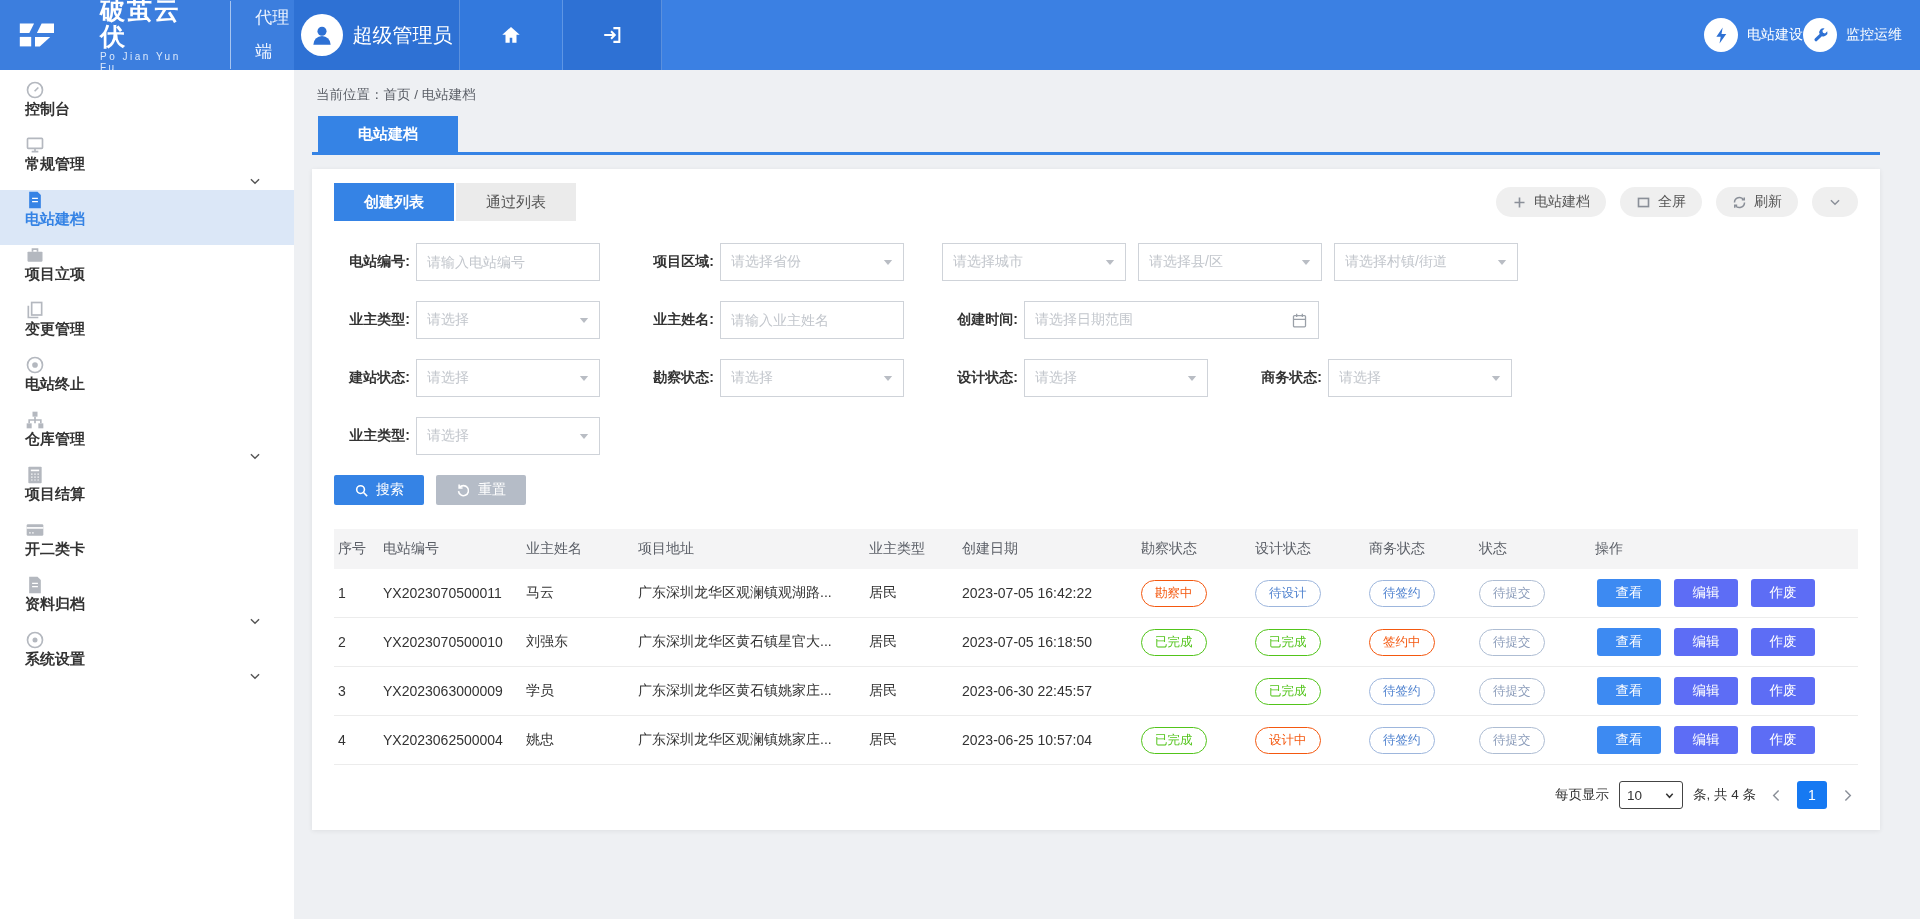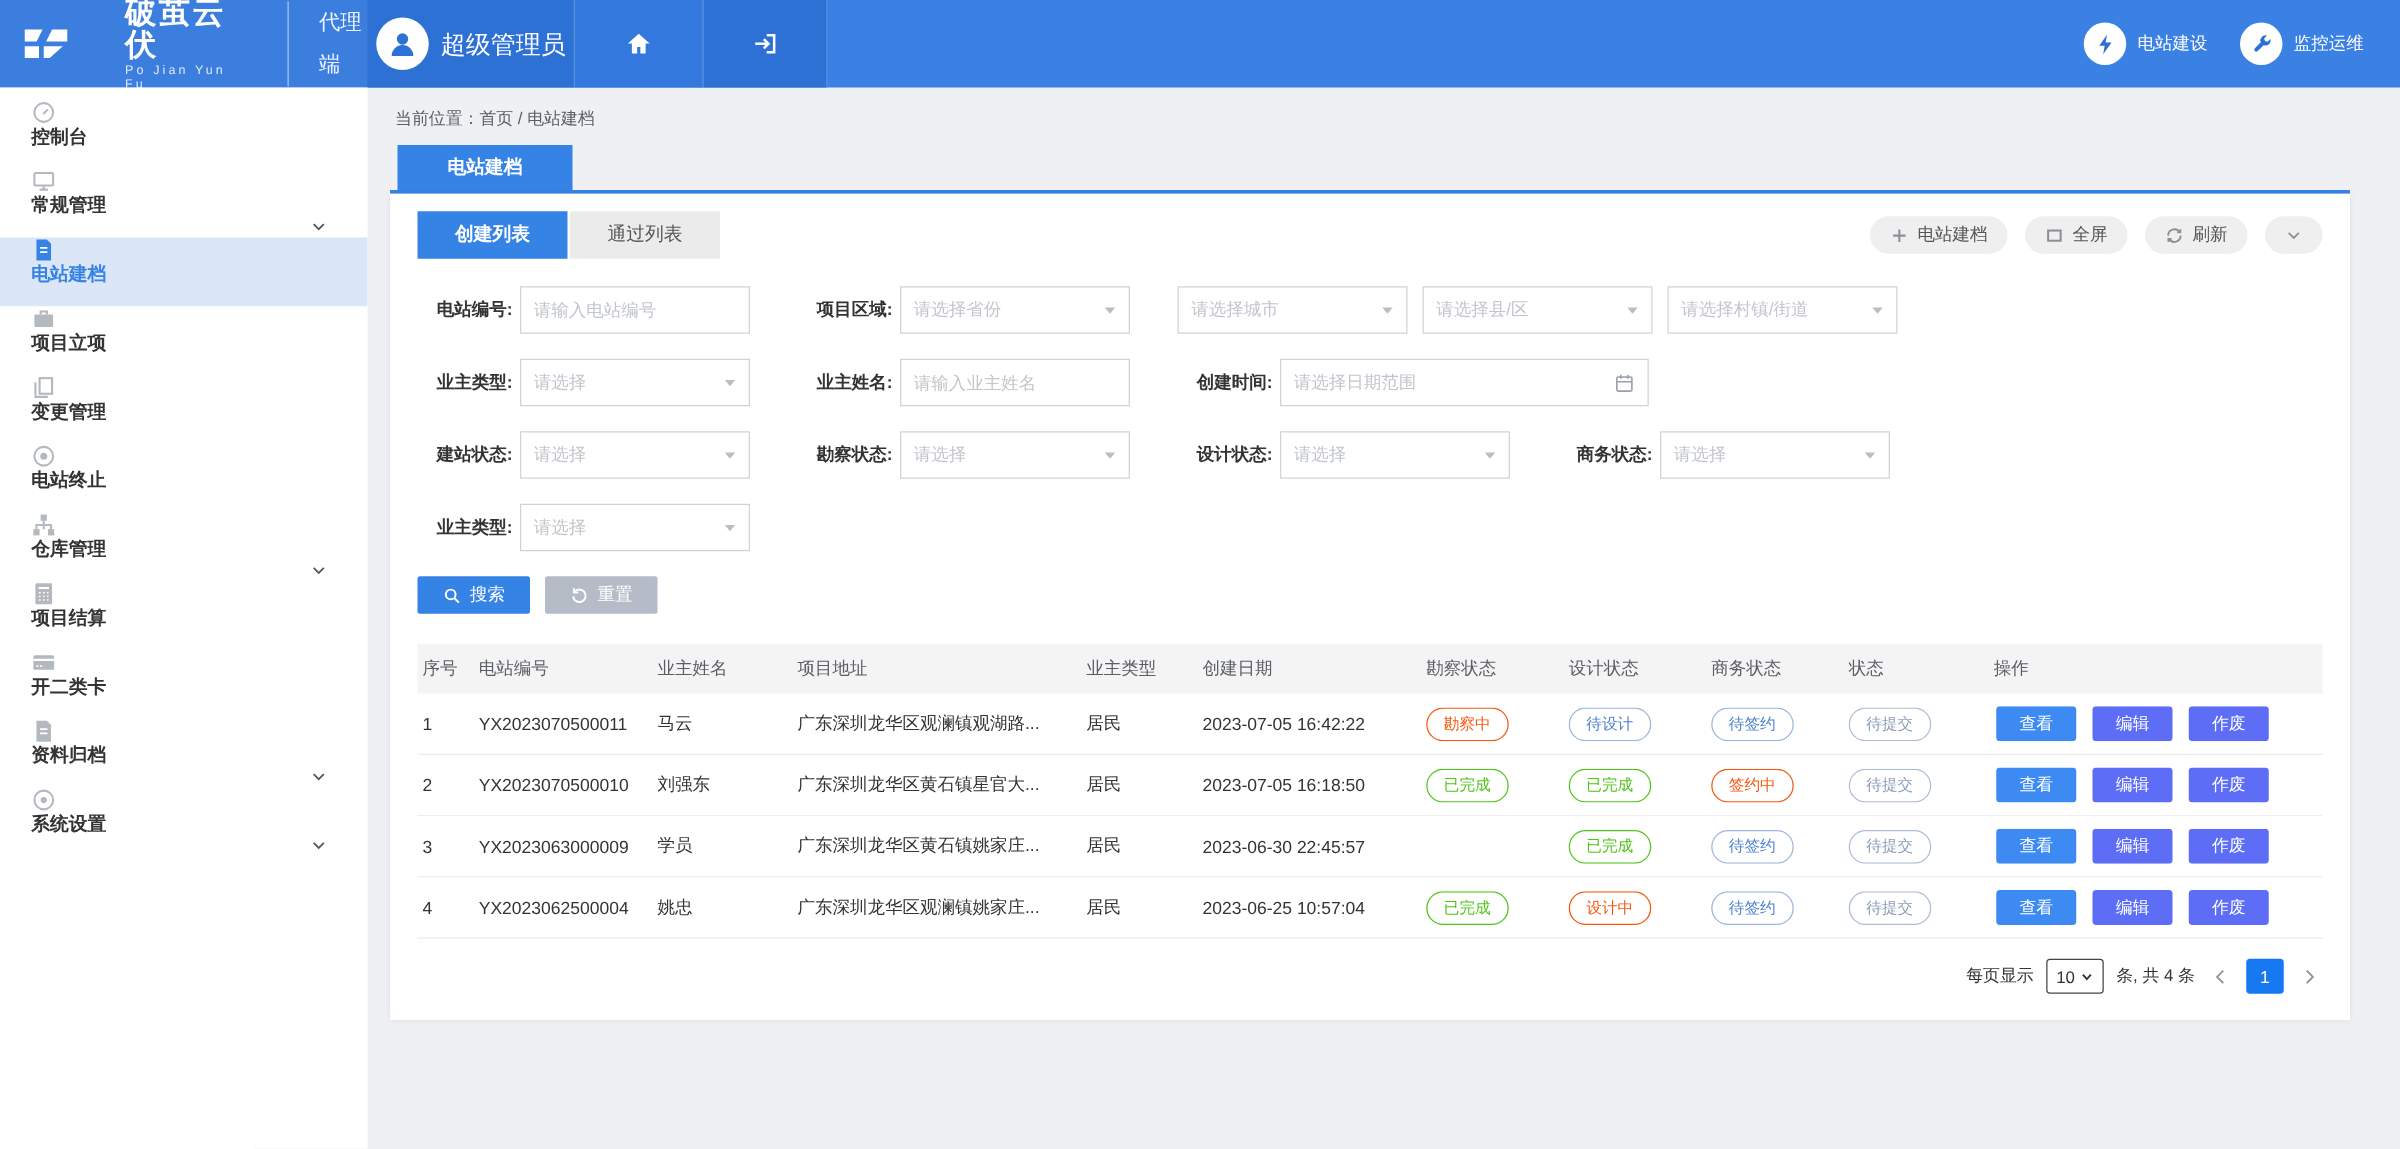--- a/index.html
+++ b/index.html
@@ -14,41 +14,41 @@
   .logo-title { font-size:25px; font-weight:bold; letter-spacing:2px; line-height:26px; }
   .logo-sub { font-size:10px; letter-spacing:2.5px; color:#dce9fb; margin-top:2px; }
   .portal-tag { margin-left:12px; padding-left:24px; border-left:1px solid rgba(255,255,255,.55); font-size:17px; color:#eef4ff; line-height:34px; }
   .hseg { display:flex; align-items:center; justify-content:center; background:#2e71d4; border-right:1px solid rgba(255,255,255,.22); cursor:pointer; }
   .seg-user { width:166px; gap:10px; }
   .seg-home { width:103px; background:#3379dd; }
   .seg-logout { width:99px; }
   .avatar { width:42px; height:42px; border-radius:50%; background:#fff; display:flex; align-items:center; justify-content:center; }
   .user-name { font-size:20px; }
   .hspace { flex:1; }
-  .hdr-right { display:flex; align-items:center; gap:26px; padding-right:29px; }
+  .hdr-right { display:flex; align-items:center; padding-right:18px; }
   .hnav { display:flex; align-items:center; gap:9px; font-size:14px; cursor:pointer; }
   .hnav-circle { width:34px; height:34px; border-radius:50%; background:#fff; display:flex; align-items:center; justify-content:center; }
 
   
   .main { display:flex; height:849px; }
   .sidebar { width:294px; background:#fff; flex-shrink:0; }
   .menu { padding-top:10px; }
   .side-item { height:55px; display:flex; padding:0 32px 0 25px; font-size:15px; font-weight:bold; color:#333; cursor:pointer;flex-direction:column; }
   .side-icon { width:20px; height:20px; margin-right:15px; color:#b4b8bf; display:flex; }
   .side-item.active { background:#dbe7f7; color:#3583e5; }
   .side-item.active .side-icon { color:#3583e5; }
   .side-chev { margin-left:auto; color:#555; display:flex; }
   .content { flex:1; padding:0 40px 0 18px; }
 
   .breadcrumb { margin:16px 0 12px 4px; font-size:13.5px; color:#5a5e66; }
   .tab-row { border-bottom:3px solid #3583e5; }
   .page-tab { display:inline-block; width:140px; height:36px; line-height:36px; text-align:center;
     background:#3583e5; color:#fff; font-size:15px; font-weight:bold; margin-left:6px; cursor:pointer; }
 
-  .card { background:#fff; padding:14px 22px 0; min-height:661px; box-shadow:0 1px 5px rgba(0,0,0,.07); }
+  .card { background:#fff; margin-top:14px; padding:14px 22px 0; min-height:661px; box-shadow:0 1px 5px rgba(0,0,0,.07); }
   .card-top { display:flex; align-items:flex-start; }
   .list-tabs { display:flex; gap:2px; }
   .ltab { width:120px; height:38px; line-height:38px; text-align:center; font-size:15px; background:#ebebeb; color:#555; cursor:pointer; }
   .ltab.active { background:#3583e5; color:#fff; font-weight:bold; }
   .top-buttons { margin-left:auto; display:flex; gap:14px; align-items:center; margin-top:4px; }
   .pill { height:30px; padding:0 16px; border-radius:15px; background:#efefef; color:#555; font-size:14px;
     display:flex; align-items:center; gap:7px; border:none; cursor:pointer; }
   .pill .picon { display:flex; color:#8a8f98; }
 
   
@@ -85,21 +85,21 @@
   .badge.blue   { color:#4f82cf; border-color:#9db6dd; }
   .badge.gray   { color:#8b9cba; border-color:#aebdd3; }
   .acts { display:flex; gap:13px; padding-left:6px; }
   .abtn { width:64px; height:28px; border:none; color:#fff; font-size:13.5px; border-radius:3px; cursor:pointer; }
   .abtn.view { background:#3d8af2; }
   .abtn.edit, .abtn.void { background:#5d6df5; }
 
   
   .pagination { display:flex; justify-content:flex-end; align-items:center; gap:10px; margin-top:16px; font-size:13.5px; color:#333; }
   .per-page { height:28px; min-width:46px; border:1.5px solid #444; border-radius:3px; display:flex; align-items:center;
-    justify-content:center; gap:4px; padding:0 7px; cursor:pointer; background:#fff; }
+    justify-content:center; gap:22px; padding:0 7px; cursor:pointer; background:#fff; }
   .pg-chev { display:flex; color:#8a8f98; cursor:pointer; padding:0 2px; }
   .pg-num { width:30px; height:28px; background:#1679f2; color:#fff; border-radius:3px; display:flex;
     align-items:center; justify-content:center; font-size:14px; cursor:pointer; }
 </style>
 </head>
 <body>
 
 <div class="header">
   <div class="logo-area">
     <span class="logo-mark">

